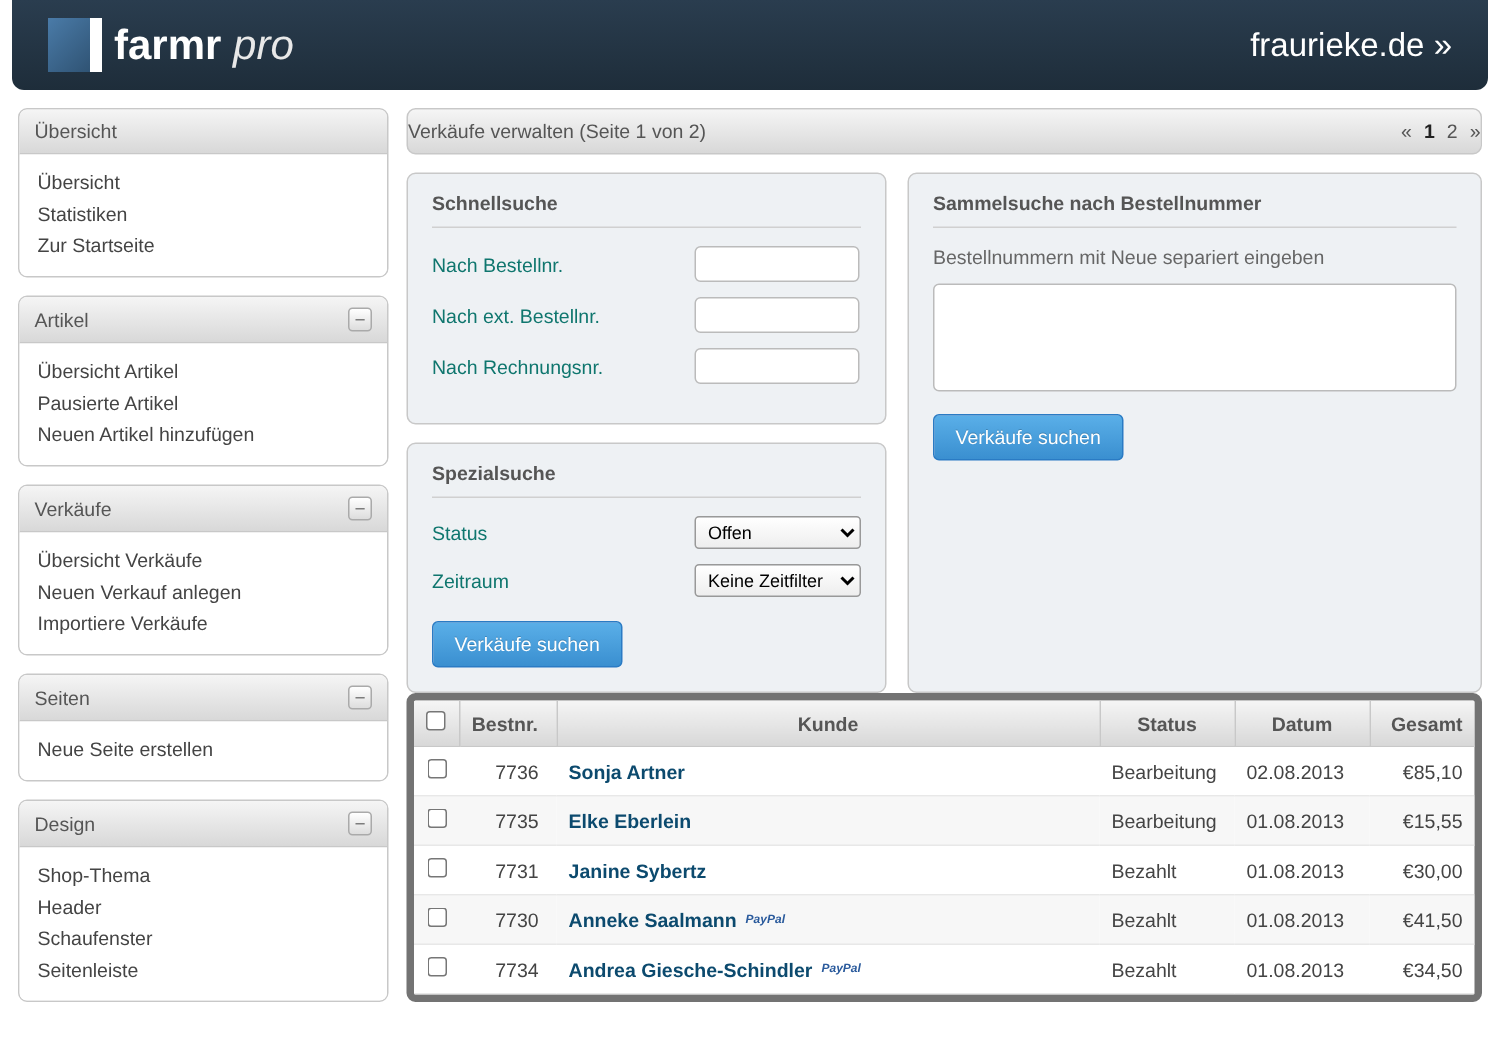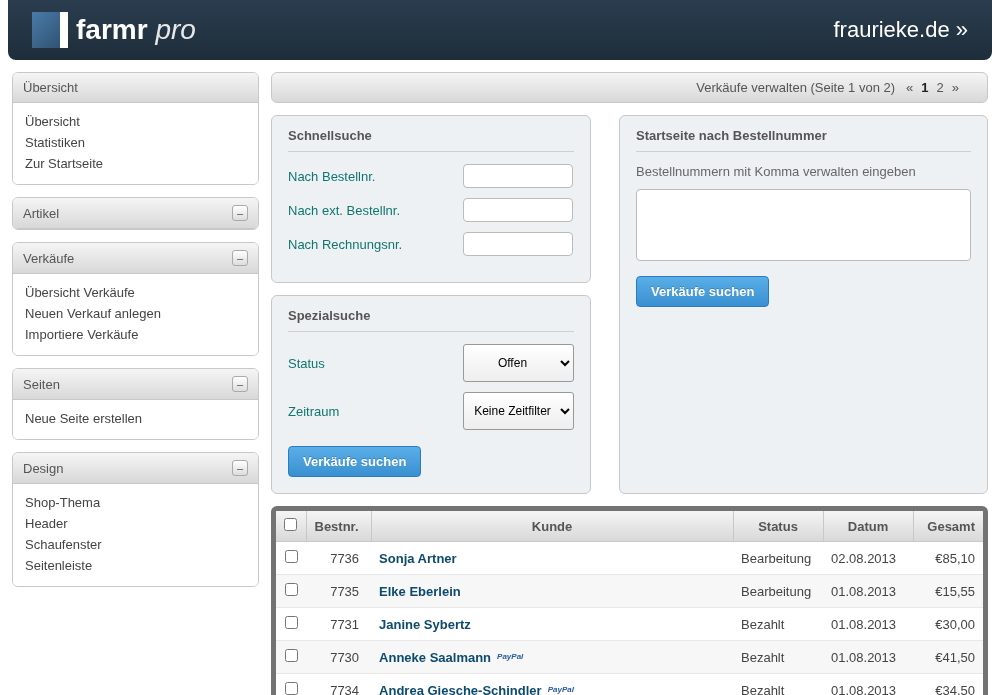--- a/index.html
+++ b/index.html
@@ -17,39 +17,39 @@
 .sidebar { width: 247px; flex-shrink: 0; }
 .main { flex: 1; }
 
 .panel { border: 1px solid #c8c8c8; border-radius: 6px; margin-bottom: 12px; overflow: hidden; }
 .panel-header { background: linear-gradient(to bottom, #f5f5f5 0%, #d8d8d8 100%); padding: 7px 10px; border-bottom: 1px solid #c8c8c8; display: flex; justify-content: space-between; align-items: center; color: #555; font-size: 13px; }
 .collapse-btn { width: 16px; height: 16px; background: linear-gradient(to bottom, #fff, #ddd); border: 1px solid #aaa; border-radius: 3px; display: flex; align-items: center; justify-content: center; font-size: 11px; cursor: pointer; color: #555; line-height: 1; }
 .panel-body { padding: 10px 12px; background: #fff; }
 .sidebar .panel-body { padding: 8px 12px 10px; }
 .sidebar-item { padding: 3px 0; color: #444; cursor: pointer; font-size: 13px; }
 
-.content-header { background: linear-gradient(to bottom, #f5f5f5 0%, #d8d8d8 100%); padding: 7px 28px; border: 1px solid #c8c8c8; border-radius: 6px; display: flex; justify-content: flex-end; align-items: center; margin-bottom: 12px; color: #555; gap: 11px; }
+.content-header { background: linear-gradient(to bottom, #f5f5f5 0%, #d8d8d8 100%); padding: 7px 0; border: 1px solid #c8c8c8; border-radius: 6px; display: flex; justify-content: space-between; align-items: center; margin-bottom: 12px; color: #555; }
 .pagination { display: flex; gap: 8px; align-items: center; color: #555; }
 .pagination span { cursor: pointer; }
 .pagination .current { font-weight: bold; color: #222; }
 
-.search-row { display: flex; gap: 28px; margin-bottom: 12px; }
+.search-row { display: flex; gap: 14px; }
 .search-box { border: 1px solid #c8c8c8; border-radius: 6px; background: #eef1f4; padding: 12px 16px 16px; }
 .search-right { flex: 1; }
 .search-title { font-weight: bold; color: #555; padding-bottom: 8px; border-bottom: 1px solid #d0d0d0; margin-bottom: 12px; font-size: 13px; }
 
 .form-row { display: flex; align-items: center; margin-bottom: 10px; }
 .form-row label { flex: 0 0 175px; color: #0f766e; font-size: 13px; }
 .form-row input[type=text] { flex: 1; max-width: 110px; padding: 4px 6px; border: 1px solid #bbb; border-radius: 4px; background: #fff; font-size: 12px; height: 24px; }
-.form-row select { flex: 1; max-width: 130px; padding: 2px 4px; border: 1px solid #999; border-radius: 3px; background: linear-gradient(to bottom,#fff,#eee); font-size: 12px; height: 38px; text-align: center; }
+.form-row select { flex: 1; max-width: 130px; padding: 2px 4px; border: 1px solid #999; border-radius: 3px; background: linear-gradient(to bottom,#fff,#eee); font-size: 12px; height: 22px; }
 
 .search-right p { color: #666; font-size: 13px; margin-bottom: 10px; }
 .search-right textarea { width: 100%; height: 72px; border: 1px solid #bbb; border-radius: 4px; padding: 6px; font-size: 12px; resize: none; margin-bottom: 12px; }
 
-.btn-primary { background: linear-gradient(to bottom, #5aafe8 0%, #3a8fd0 100%); color: #fff; border: 1px solid #2a7bc4; border-radius: 4px; padding: 7px 14px; font-size: 13px; font-weight: bold; cursor: pointer; text-shadow: 0 -1px 0 rgba(0,0,0,0.2); }
+.btn-primary { background: linear-gradient(to bottom, #5aafe8 0%, #3a8fd0 100%); color: #fff; border: 1px solid #2a7bc4; border-radius: 4px; padding: 7px 14px; font-size: 13px; font-weight: normal; cursor: pointer; text-shadow: 0 -1px 0 rgba(0,0,0,0.2); }
 
 .table-container { border: 5px solid #737373; border-radius: 6px; overflow: hidden; }
 table { width: 100%; border-collapse: collapse; }
 thead th { background: linear-gradient(to bottom, #f5f5f5 0%, #d8d8d8 100%); padding: 7px 8px; text-align: center; border-right: 1px solid #c8c8c8; border-bottom: 1px solid #c8c8c8; color: #555; font-weight: bold; font-size: 13px; }
 thead th:last-child { border-right: none; }
 tbody td { padding: 8px; border-bottom: 1px solid #e8e8e8; color: #444; font-size: 13px; }
 tbody tr:nth-child(even) { background: #f7f7f7; }
 .col-check { width: 30px; text-align: center; }
 .col-bestnr { width: 60px; text-align: right; padding-right: 12px; }
 .col-status { width: 90px; }
@@ -83,20 +83,25 @@
           <div class="sidebar-item">Übersicht</div>
           <div class="sidebar-item">Statistiken</div>
           <div class="sidebar-item">Zur Startseite</div>
         </div>
       </div>
       <div class="panel">
         <div class="panel-header">
           <span>Artikel</span>
           <div class="collapse-btn">–</div>
         </div>
+        <div class="panel-body">
+          <div class="sidebar-item">Übersicht Artikel</div>
+          <div class="sidebar-item">Pausierte Artikel</div>
+          <div class="sidebar-item">Neuen Artikel hinzufügen</div>
+        </div>
       </div>
       <div class="panel">
         <div class="panel-header">
           <span>Verkäufe</span>
           <div class="collapse-btn">–</div>
         </div>
         <div class="panel-body">
           <div class="sidebar-item">Übersicht Verkäufe</div>
           <div class="sidebar-item">Neuen Verkauf anlegen</div>
           <div class="sidebar-item">Importiere Verkäufe</div>
@@ -162,22 +167,22 @@
             </div>
           <div class="form-row">
               <label>Zeitraum</label>
               <select><option>Keine Zeitfilter</option></select>
             </div>
           <button class="btn-primary" style="margin-top:6px;">Verkäufe suchen</button>
         </div>
       </div>
 
       <div class="search-box search-right">
-        <div class="search-title">Startseite nach Bestellnummer</div>
-        <p>Bestellnummern mit Komma verwalten eingeben</p>
+        <div class="search-title">Sammelsuche nach Bestellnummer</div>
+        <p>Bestellnummern mit Neue separiert eingeben</p>
         <textarea style=""></textarea>
         <button class="btn-primary">Verkäufe suchen</button>
       </div>
     </div>
 
     <div class="table-container">
       <table>
         <thead>
           <tr>
             <th class="col-check"><input type="checkbox" style=""></th>

